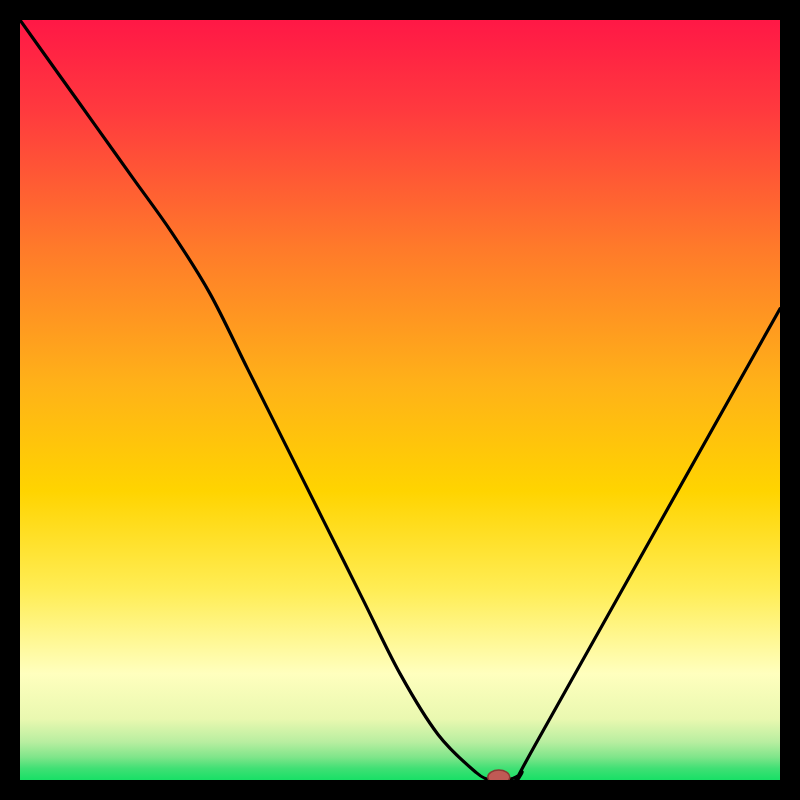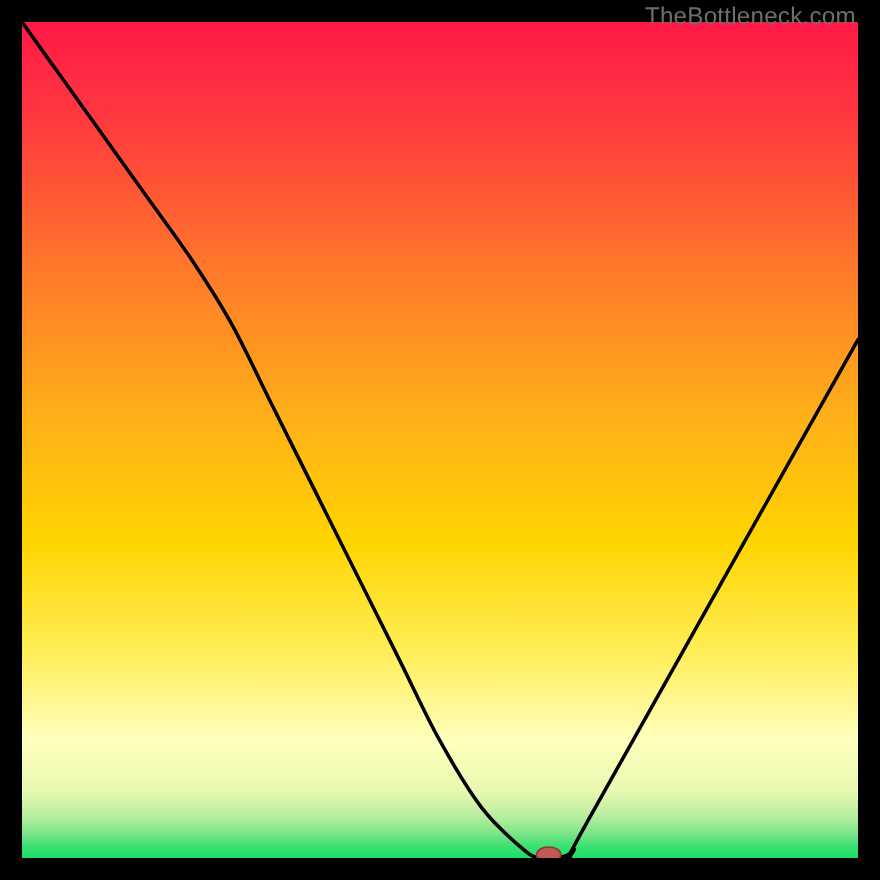--- a/index.html
+++ b/index.html
@@ -64,15 +64,14 @@
       </defs>
 
       <rect x="0" y="0" width="760" height="760" fill="url(#bg-grad)"></rect>
 
       <path id="curve-path" d="M 0.0 0.0 C 6.3 8.9, 25.3 35.5, 38.0 53.2 C 50.7 70.9, 63.3 88.7, 76.0 106.4 C 88.7 124.1, 101.3 141.9, 114.0 159.6 C 126.7 177.3, 139.3 193.8, 152.0 212.8 C 164.7 231.8, 177.3 250.8, 190.0 273.6 C 202.7 296.4, 215.3 324.3, 228.0 349.6 C 240.7 374.9, 253.3 400.3, 266.0 425.6 C 278.7 450.9, 291.3 476.3, 304.0 501.6 C 316.7 526.9, 329.3 552.3, 342.0 577.6 C 354.7 602.9, 367.3 630.8, 380.0 653.6 C 392.7 676.4, 405.3 697.9, 418.0 714.4 C 430.7 730.9, 447.1 744.8, 456.0 752.4 C 464.9 760.0, 466.1 758.7, 471.2 760.0 C 476.3 761.3, 481.3 761.3, 486.4 760.0 C 491.5 758.7, 496.5 758.7, 501.6 752.4 C 506.7 746.1, 473.7 799.3, 516.8 722.0 C 559.9 644.7, 719.5 361.0, 760.0 288.8" fill="none" stroke="#000000" stroke-width="3.2" stroke-linejoin="round" stroke-linecap="round"></path>
 
       <ellipse id="marker-dot" cx="478.8" cy="757.0" rx="11" ry="7" fill="#c05a55" stroke="#8c3b34" stroke-width="1.5"></ellipse>
     </svg>
   </div>
 
-  <div class="watermark">TheBottleneck.com</div>
 
 </div>
 
 </body></html>

